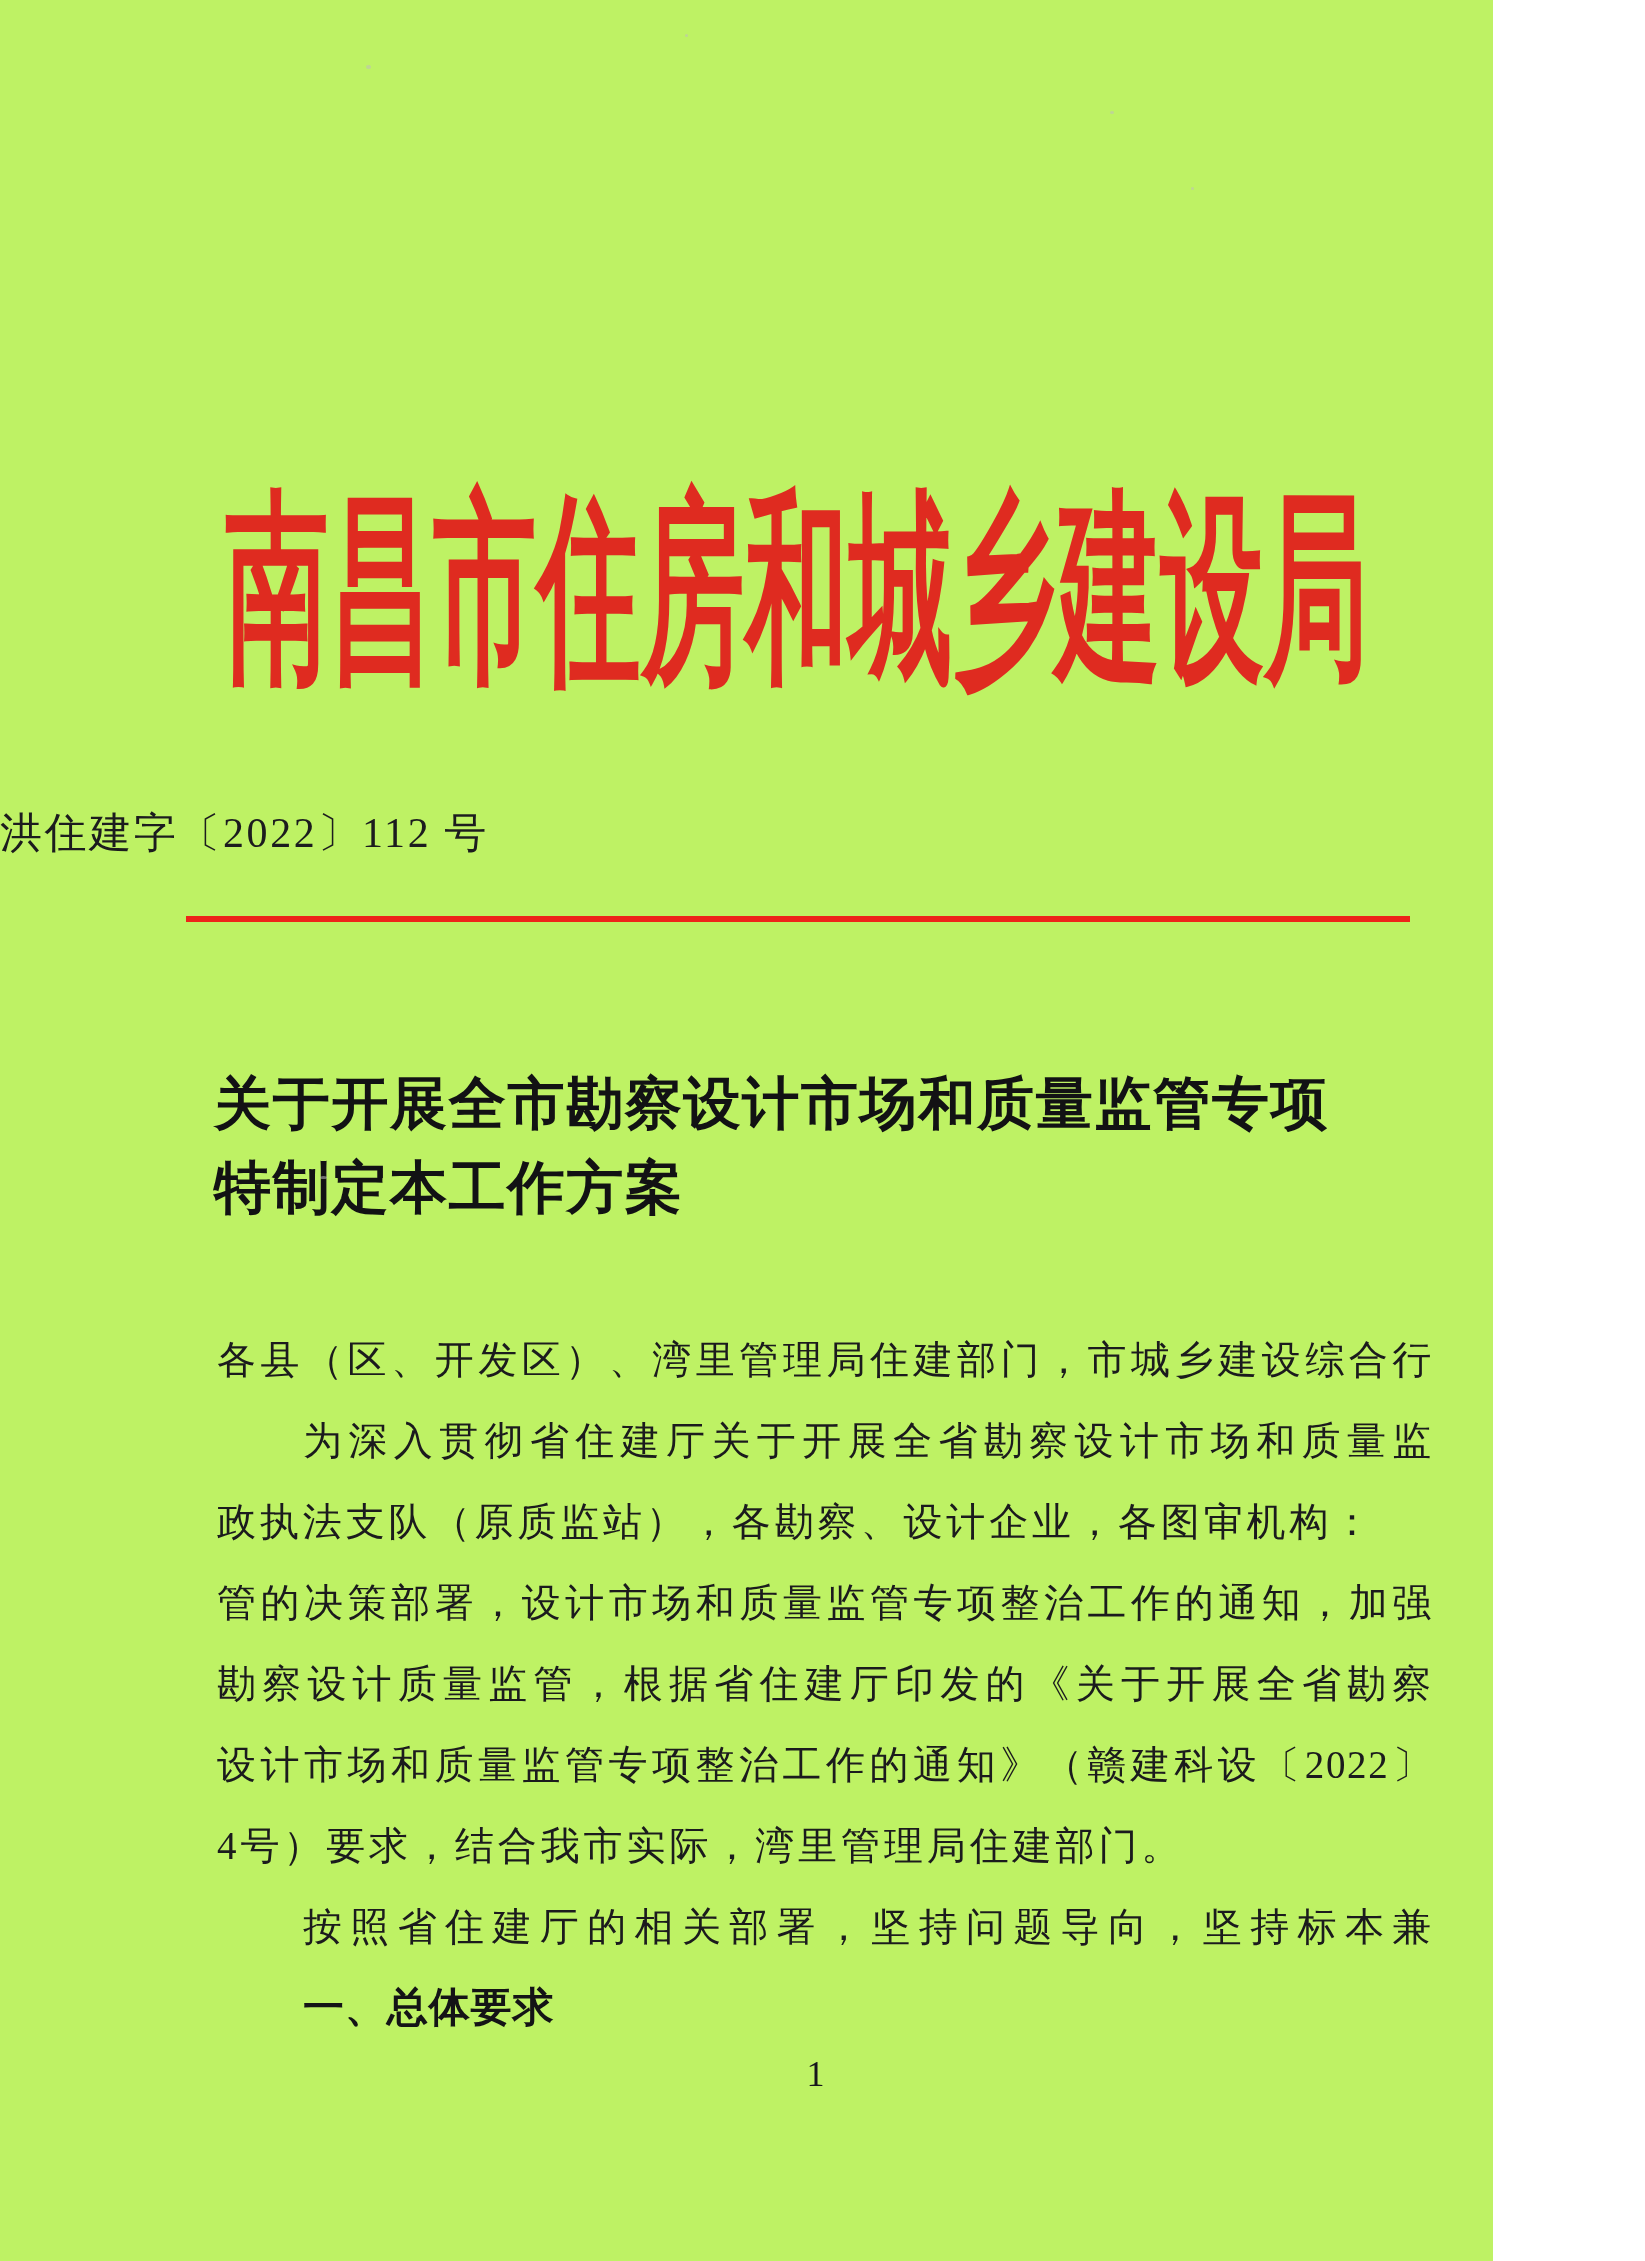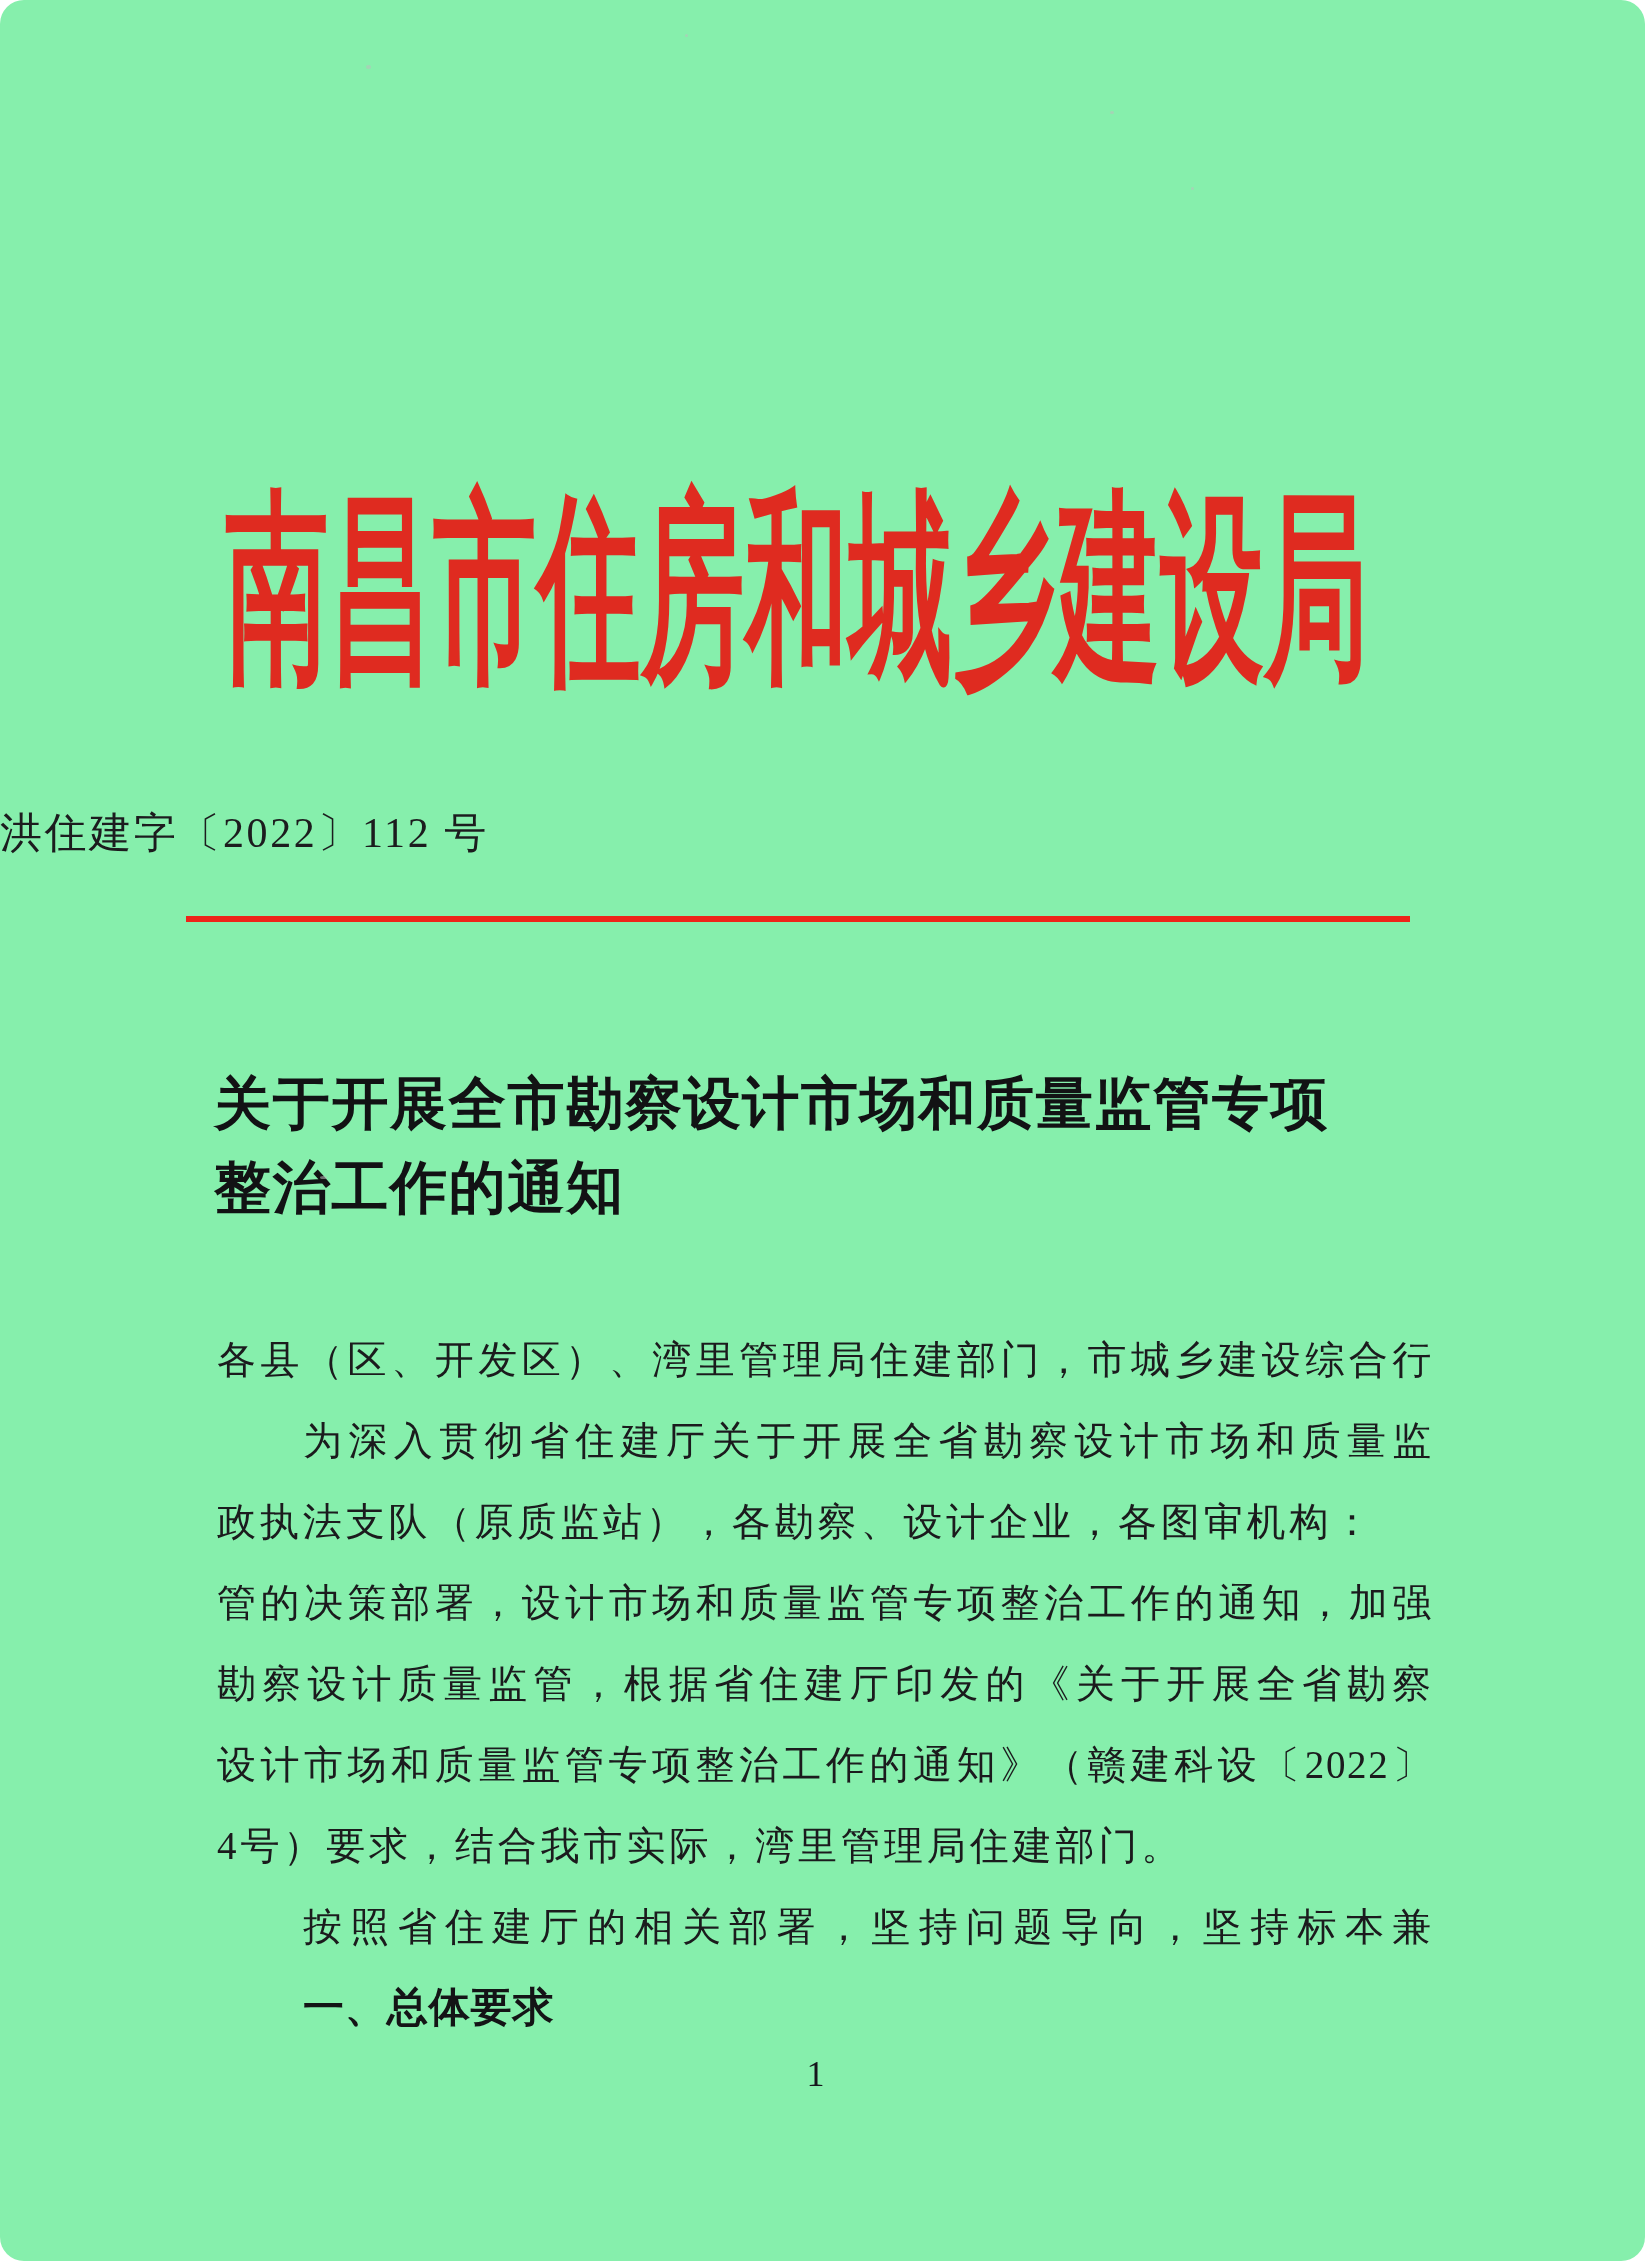--- a/index.html
+++ b/index.html
@@ -2,27 +2,26 @@
 <html style="font-size:13.7px"><head>
 <meta charset="utf-8">
 <style>
   html, body {
     margin: 0;
     padding: 0;
     background: #ffffff;
   }
   .page {
     position: relative;
-    width: 1645px;
+    width: 1493px;
     height: 2261px;
-    background: #86efac;
+    background: #bef264;
     overflow: hidden;
     font-family: "Liberation Serif", "DejaVu Serif", serif;
     color: #1b1b1d;
-    border-radius: 24px;
   }
   
   .org-title {
     position: absolute;
     top: 488px;
     left: 197px;
     width: 1200px;
     height: 108px;
     line-height: 103px;
     font-size: 103px;
@@ -122,21 +121,21 @@
 <div class="page">
 
   <div class="org-title" style="color: rgb(223, 43, 32);">南昌市住房和城乡建设局</div>
 
   <div class="doc-number">洪住建字〔2022〕112 号</div>
 
   <div class="red-rule" style="background: rgb(238, 36, 25);"></div>
 
   <div class="doc-title">
     <div>关于开展全市勘察设计市场和质量监管专项</div>
-    <div>整治工作的通知</div>
+    <div>特制定本工作方案</div>
   </div>
 
   <div class="body-text">
       <div class="line justify">各县（区、开发区）、湾里管理局住建部门，市城乡建设综合行</div>
       <div class="line indent justify">为深入贯彻省住建厅关于开展全省勘察设计市场和质量监</div>
       <div class="line">政执法支队（原质监站），各勘察、设计企业，各图审机构：</div>
       <div class="line justify">管的决策部署，设计市场和质量监管专项整治工作的通知，加强</div>
       <div class="line justify">勘察设计质量监管，根据省住建厅印发的《关于开展全省勘察</div>
       <div class="line justify">设计市场和质量监管专项整治工作的通知》（赣建科设〔2022〕</div>
       <div class="line">4号）要求，结合我市实际，湾里管理局住建部门。</div>

